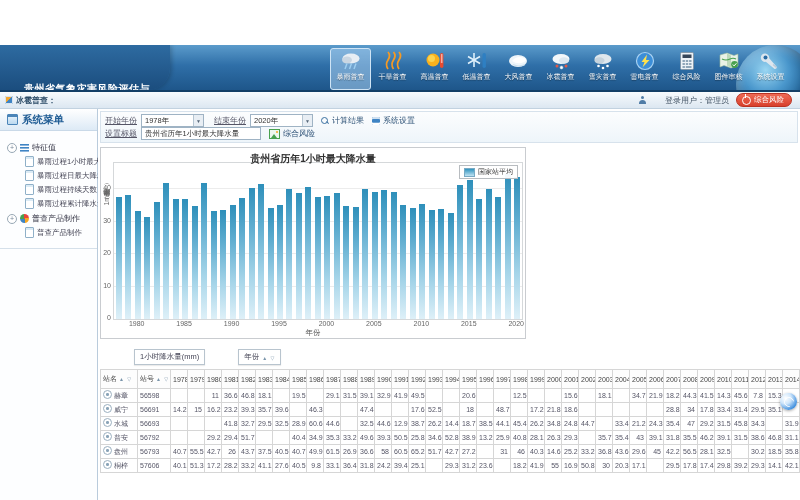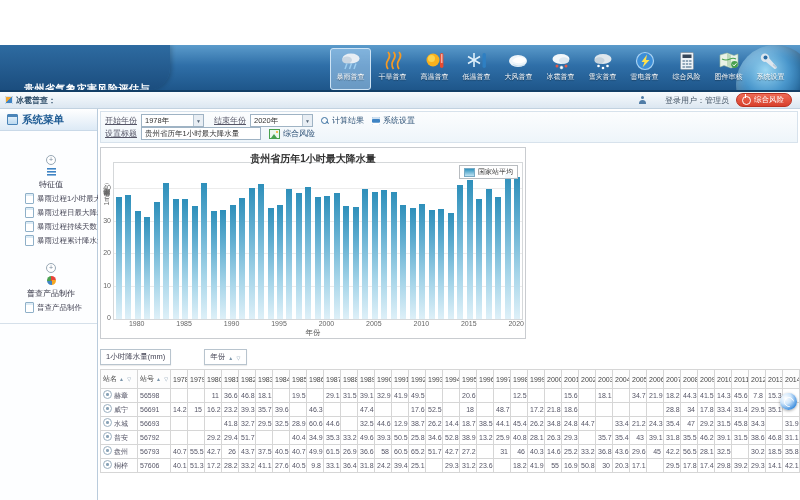--- a/index.html
+++ b/index.html
@@ -43,21 +43,21 @@
   .ico-power::after{content:"";position:absolute;left:2.1px;top:-2.2px;width:1.3px;height:3.5px;background:#fff;}
 
   
   .bodyrow{display:flex;height:467px;}
   .sidebar{width:97px;border-right:1px solid #b9cbdc;background:#fdfeff;flex:none;}
   .sb-header{height:21px;background:linear-gradient(#ffffff,#ddeaf6);border-bottom:1px solid #c9d9e8;
        display:flex;align-items:center;gap:4px;padding-left:7px;color:#1f5c94;font-size:10.5px;font-weight:bold;}
   .ico-menu{width:9px;height:9px;border:1px solid #4a84b8;background:linear-gradient(#e8f3fc,#bcd9ef);border-radius:1px;
        box-shadow:inset 0 2px 0 #4a84b8;}
   .tree{padding:7px 2px 0 4px;}
-  .tree-node{display:flex;align-items:center;gap:3px;margin:17px 0 3px 3px;font-size:8px;color:#334;cursor:pointer;flex-direction:column;}
+  .tree-node{display:flex;align-items:center;gap:3px;margin:4px 0 3px 3px;font-size:8px;color:#334;cursor:pointer;}
   .tree-child{display:flex;align-items:center;gap:3px;margin:3px 0 3px 21px;font-size:7.5px;color:#445;cursor:pointer;white-space:nowrap;}
   .ico-expand{width:8px;height:8px;border:1px solid #98a8b5;border-radius:50%;font-size:7px;line-height:7px;
        text-align:center;color:#789;background:#fff;flex:none;}
   .ico-list{width:9px;height:8px;flex:none;background:linear-gradient(#3f84c4,#3f84c4) 0 0/9px 1.6px no-repeat,
        linear-gradient(#3f84c4,#3f84c4) 0 3.2px/9px 1.6px no-repeat,
        linear-gradient(#3f84c4,#3f84c4) 0 6.4px/9px 1.6px no-repeat;}
   .ico-pie{width:9px;height:9px;border-radius:50%;flex:none;
        background:conic-gradient(#e8443a 0 90deg,#f5a623 90deg 180deg,#3f84c4 180deg 270deg,#49a14f 270deg 360deg);}
   .ico-doc{width:7px;height:9px;background:#fff;border:1px solid #8fb0c8;border-radius:1px;flex:none;
        box-shadow:inset 0 2px 0 #dcebf5;}
@@ -99,21 +99,21 @@
        background:linear-gradient(180deg,#2e8fba 0%,#5fadd0 30%,#a6d5e9 68%,#def0f8 100%);}
   .ytick{position:absolute;left:0;width:10px;text-align:right;font-size:7px;color:#666;z-index:2;}
   .ylab{position:absolute;left:1px;top:42px;writing-mode:vertical-rl;transform:rotate(180deg);
        font-size:7px;color:#666;z-index:2;}
   .xlabels{position:absolute;left:12px;top:172px;width:408px;height:9px;}
   .xtick{position:absolute;width:22px;text-align:center;font-size:7px;color:#666;}
   .xlab{position:absolute;left:0;right:0;top:180px;text-align:center;font-size:7.5px;color:#555;}
 
   
   .tablewrap{margin:10px 0 0 2px;width:700px;overflow:hidden;}
-  .filters{display:flex;margin-bottom:4px;}
+  .filters{display:flex;margin-bottom:4px;margin-left:34px;}
   .fbox{border:1px solid #b8c4ce;background:#fff;font-size:7.5px;color:#445;padding:2px 5px;
        display:flex;align-items:center;gap:3px;box-shadow:0 1px 1px rgba(0,0,0,.08);cursor:move;white-space:nowrap;}
   .fbox2{margin-left:33px;}
   .sorts::before{content:"▲ ▽";font-size:5px;color:#7a95ab;letter-spacing:1px;}
   table.grid{border-collapse:collapse;table-layout:fixed;width:717px;}
   table.grid th,table.grid td{border:1px solid #d6d6d6;font-weight:normal;font-size:7px;color:#556;
        padding:0 2px;height:13px;overflow:hidden;white-space:nowrap;}
   table.grid thead th{height:18px;color:#444;background:#fdfdfd;text-align:center;}
   table.grid thead th.keyhdr{text-align:left;}
   td.num{text-align:right;}

